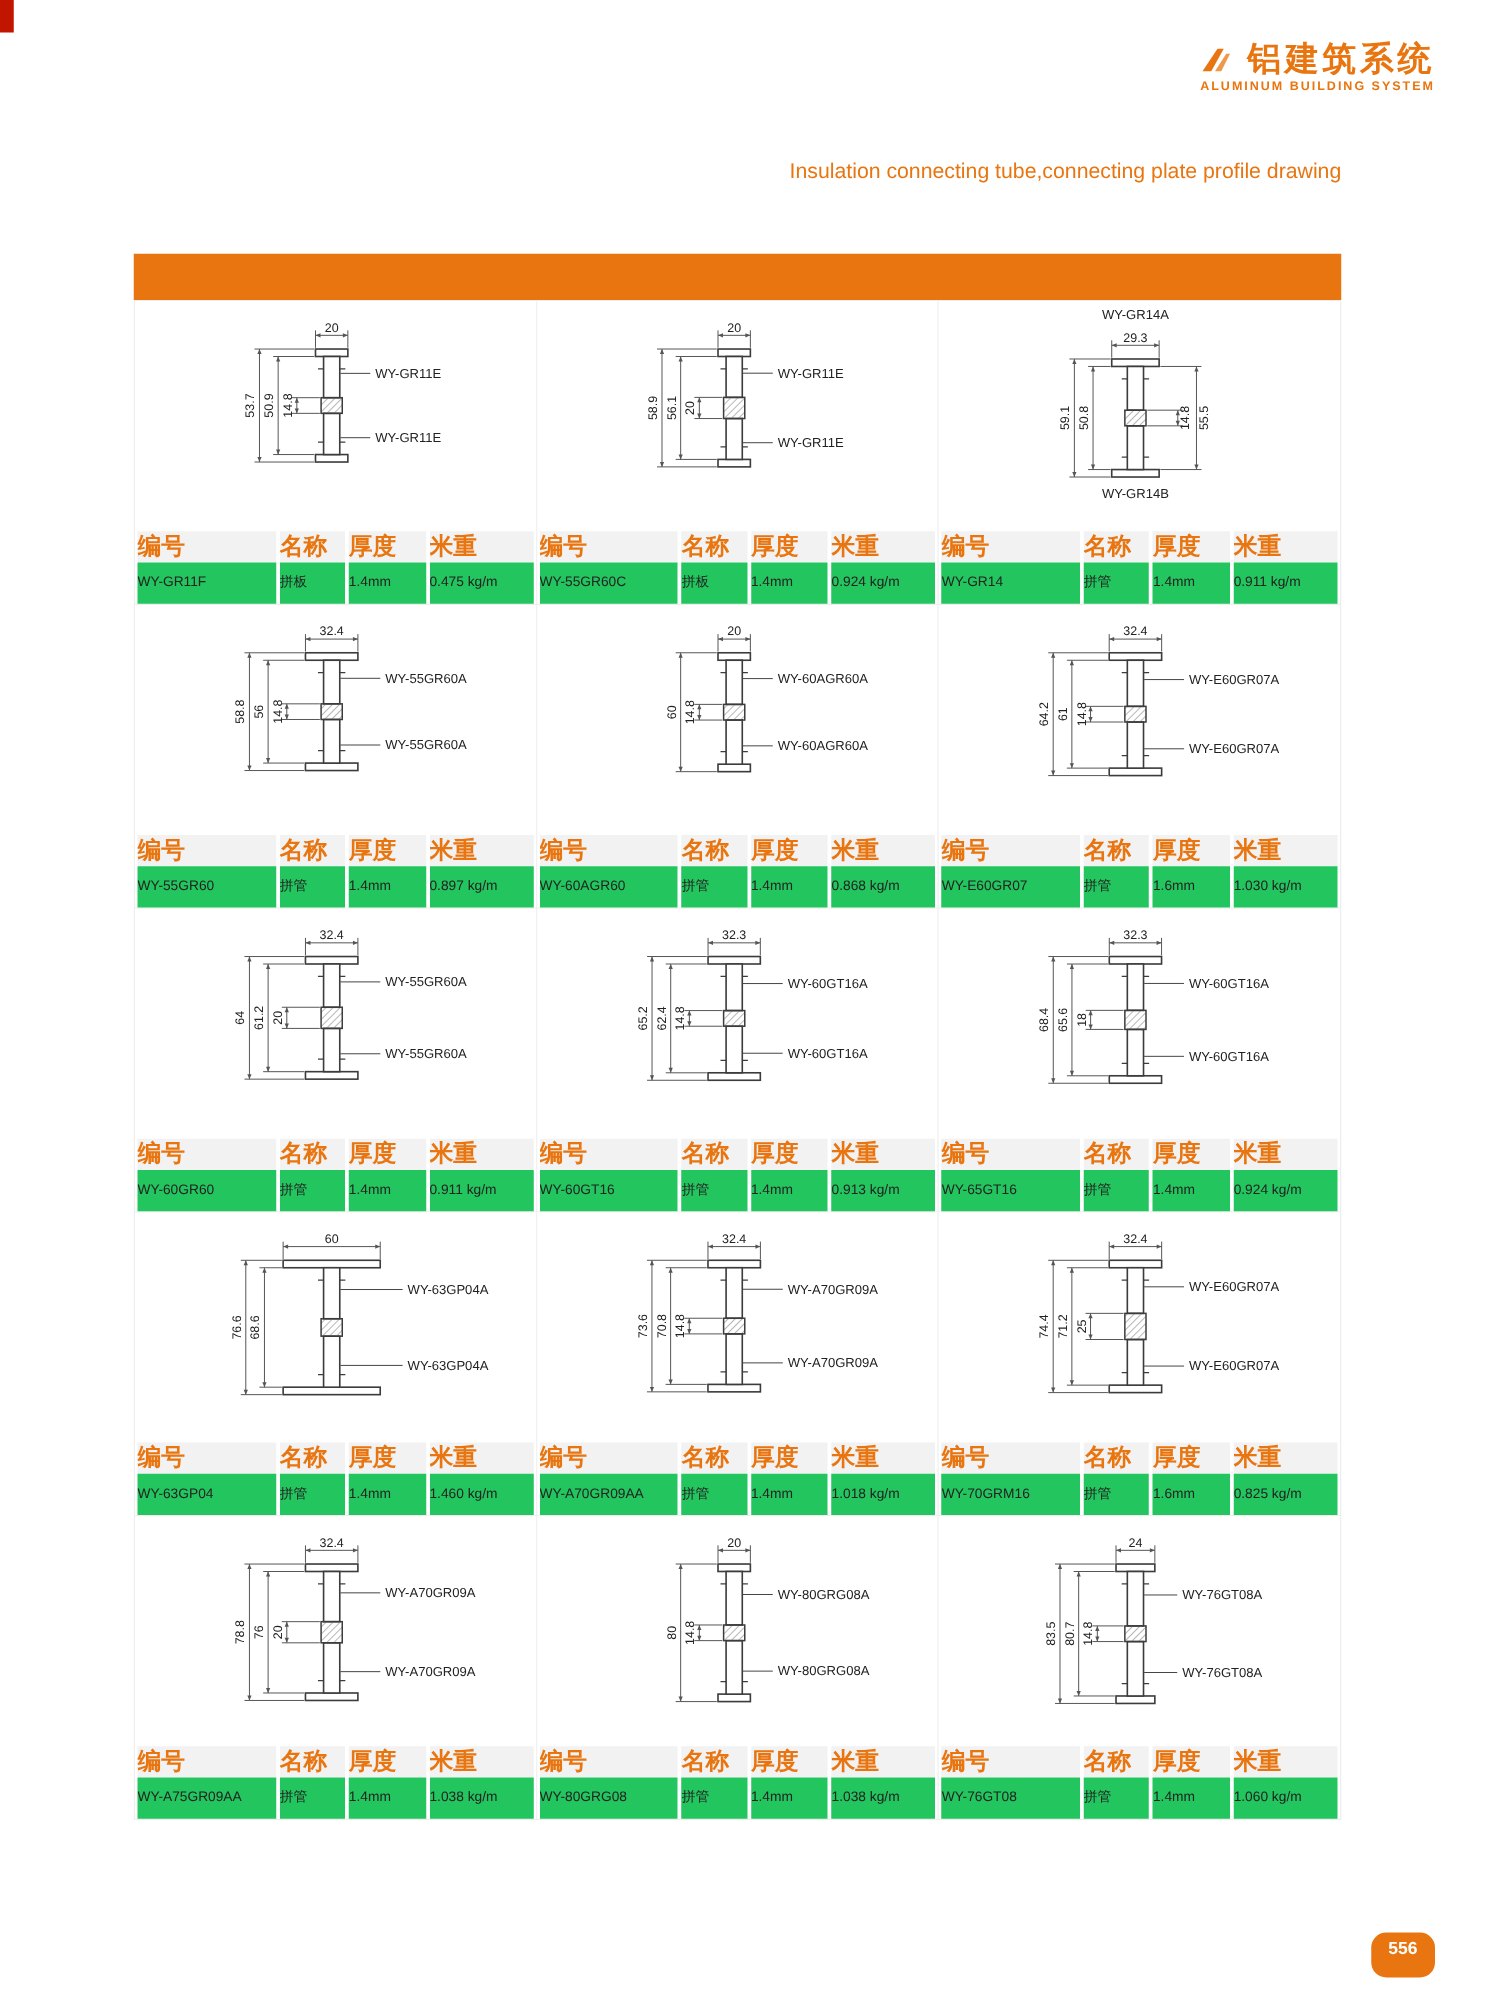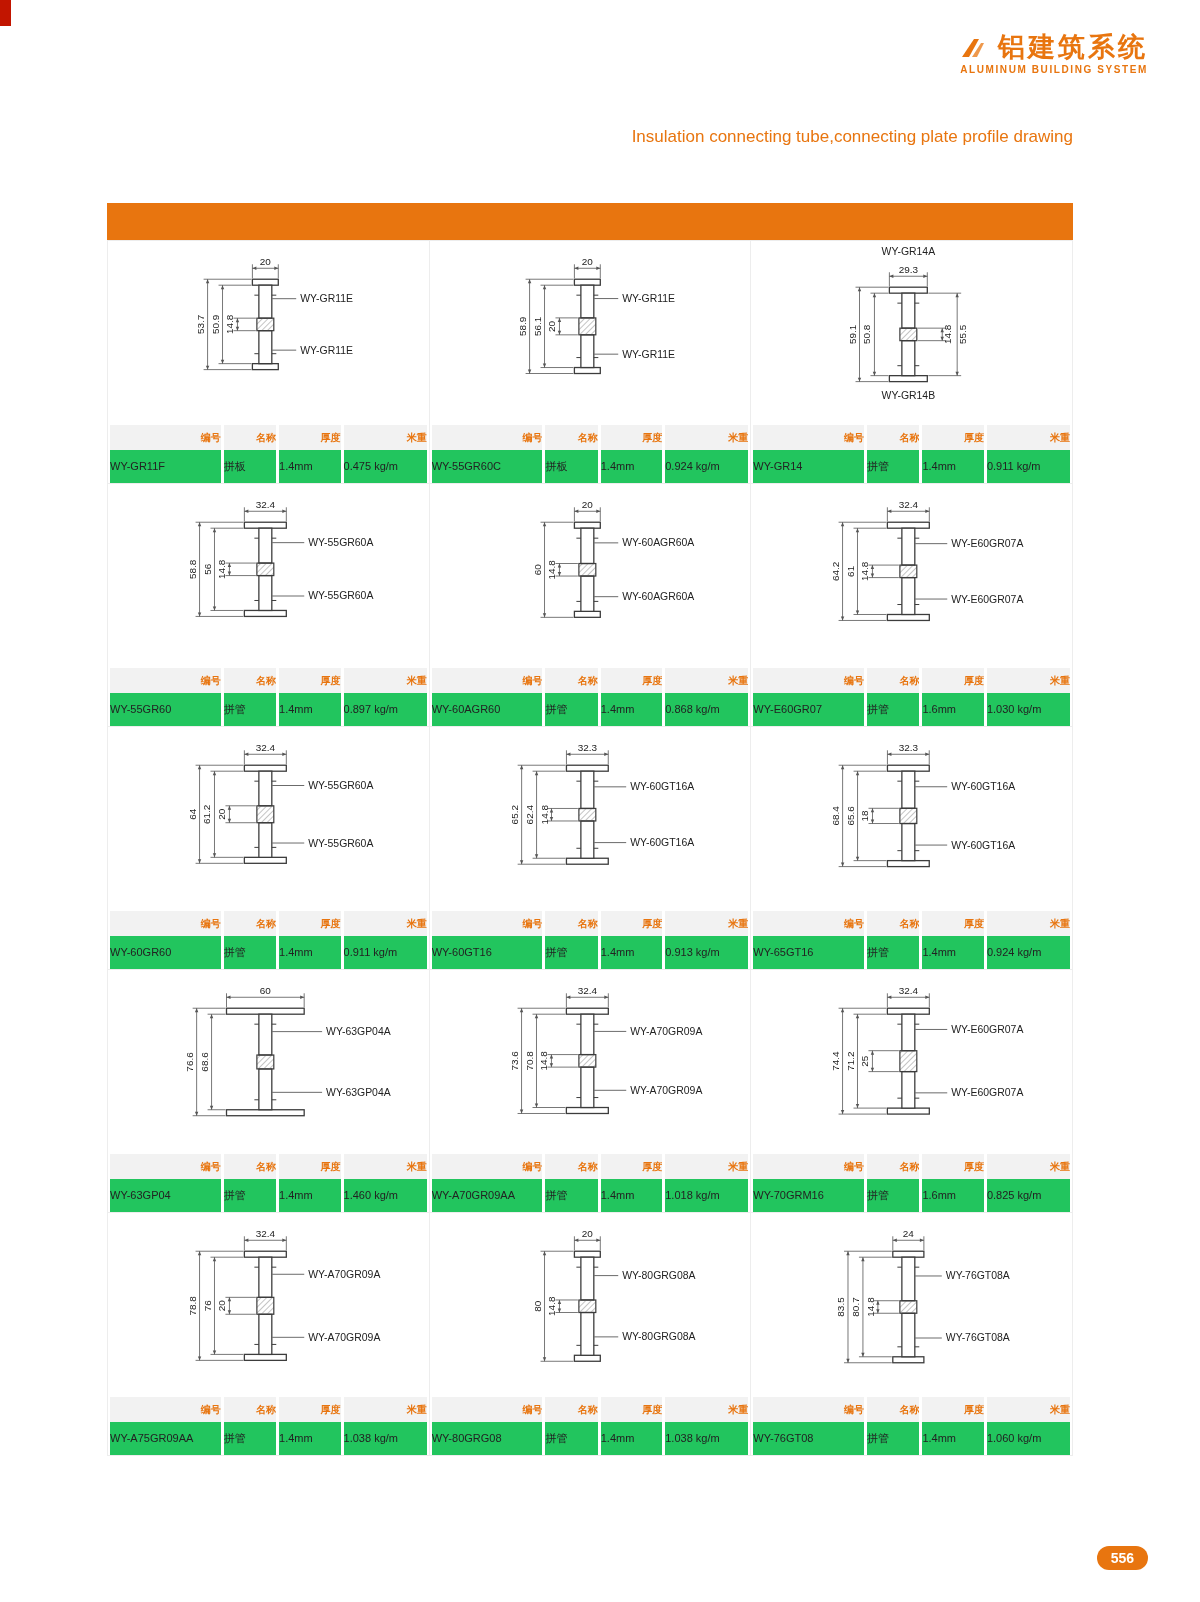--- a/index.html
+++ b/index.html
@@ -20,31 +20,31 @@
   .title-cn{font-size:31px;font-weight:bold;letter-spacing:3px;color:var(--accent,#E8750F)}
   .title-en{font-size:17px;margin-top:7px;color:var(--accent,#E8750F)}
 
   .orange-bar{position:absolute;left:107px;top:203px;width:966px;height:37px;background:var(--accent,#E8750F)}
 
   .grid{position:absolute;left:107px;top:240px;width:966px;display:grid;
         grid-template-columns:repeat(3,1fr);border-left:1px solid #ededed;border-top:1px solid #ededed;background:#fff}
   .cell{border-right:1px solid #ededed;border-bottom:1px solid #ededed;background:#fff}
   .drawing{height:184px;overflow:hidden}
   .info-headers,.info-values{display:flex;gap:3px;padding:0 2px}
-  .chip{background:#f2f2f2;color:var(--accent,#E8750F);font-weight:bold;font-size:10px;
-        text-align:right;height:25px;line-height:25px;overflow:hidden;white-space:nowrap}
+  .chip{background:#f2f2f2;color:var(--accent,#E8750F);font-weight:bold;font-size:19px;
+        text-align:left;height:25px;line-height:25px;overflow:hidden;white-space:nowrap}
   .val{background:#22c55e;color:#222;font-size:11px;text-align:left;height:33px;line-height:33px;
        overflow:hidden;white-space:nowrap}
   .c-code{flex:36 1 0}
   .c-name{flex:17 1 0}
   .c-th{flex:20 1 0}
   .c-wt{flex:27 1 0}
 
   .page-badge{position:absolute;right:52px;top:1546px;background:var(--accent,#E8750F);color:#fff;
-              font-size:14px;font-weight:bold;height:24px;line-height:24px;padding:0 14px;border-radius:12px}
+              font-size:14px;font-weight:bold;height:36px;line-height:24px;padding:0 14px;border-radius:12px}
 </style>
 </head>
 <body>
 
 <div class="page">
 
   <div class="corner-mark"></div>
 
   <div class="logo">
     <div class="logo-row">

